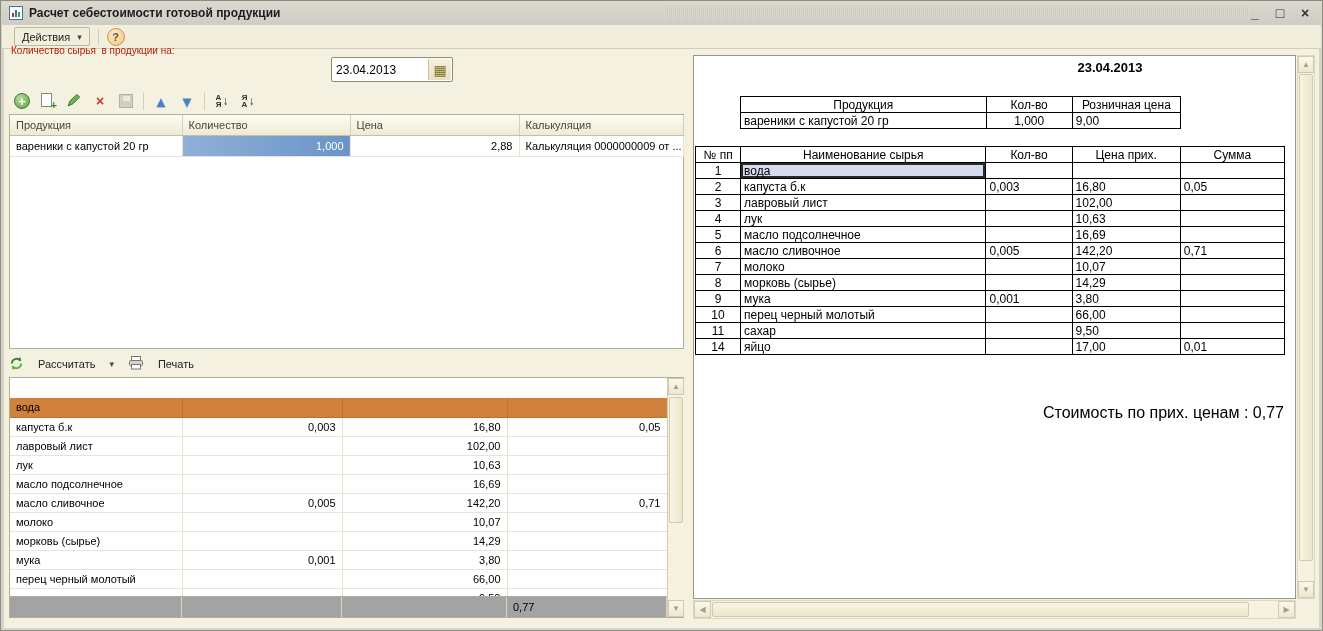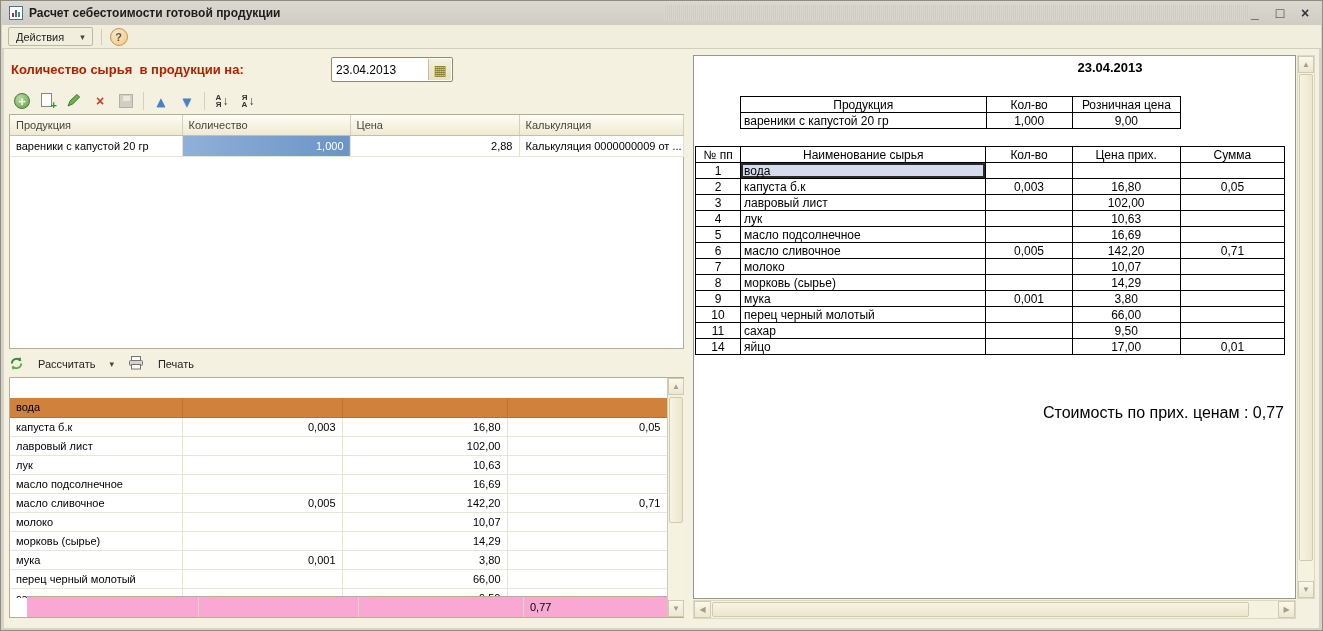--- a/index.html
+++ b/index.html
@@ -16,32 +16,32 @@
   .wicon { margin:0 6px 0 7px; display:inline-flex; }
   .wtitle { font-weight:bold; font-size:12px; color:#1C1C1C; white-space:nowrap; }
   .hatch { position:absolute; left:662px; right:72px; top:4px; bottom:4px;
     background:repeating-linear-gradient(90deg,#DCD9D1 0 1px,#CCC9C0 1px 2px); opacity:.7; }
   .wbtns { position:absolute; right:8px; top:0; height:24px; display:flex; align-items:center; gap:9px; }
   .wbtn { width:16px; height:16px; display:flex; align-items:center; justify-content:center;
     font-size:14px; font-weight:bold; color:#333; cursor:default; }
   
   .menubar { position:absolute; left:1px; top:24px; right:1px; height:24px;
     background:#F2EEDD; border-bottom:1px solid #D2CEBC; display:flex; align-items:center; }
-  .actions-btn { margin-left:6px; height:19px; padding:0 7px; display:flex; align-items:center; gap:16px;
+  .actions-btn { margin-left:12px; height:19px; padding:0 7px; display:flex; align-items:center; gap:7px;
     background:#F2EEDD; border:1px solid #BCB89C; border-radius:2px; font-size:11px; color:#222;
     font-family:"Liberation Sans",sans-serif; }
   .caret { font-size:9px; color:#444; }
   .msep { width:1px; height:16px; background:#CFCBB8; margin:0 8px; }
   .help-btn { width:18px; height:18px; border-radius:50%;
     background:radial-gradient(circle at 35% 30%, #FFE8C4, #F4C77E);
     border:1px solid #C2955A; display:flex; align-items:center; justify-content:center;
     font-weight:bold; font-size:11px; color:#555; }
   
   .frame { position:absolute; left:3px; right:3px; top:48px; bottom:2px; background:#F5F1E1; }
-  .red-label { position:absolute; left:10px; top:61px; font-weight:bold; font-size:13px;
+  .red-label { position:absolute; left:10px; top:44px; font-weight:normal; font-size:10px;
     color:#B51E00; white-space:pre; }
   
   .datefield { position:absolute; left:330px; top:56px; width:122px; height:25px;
     background:#fff; border:1px solid #8F8C6F; border-radius:2px; }
   .datefield input { position:absolute; left:4px; top:3px; width:88px; height:17px; border:none;
     font-family:"Liberation Sans",sans-serif; font-size:12px; color:#000; background:transparent; outline:none; }
   .calbtn { position:absolute; right:1px; top:1px; width:23px; height:21px;
     background:linear-gradient(#F5F0DC,#E7E0C6); border-left:1px solid #C5C0A5; border-radius:0 2px 2px 0;
     display:flex; align-items:center; justify-content:center; font-size:14px; color:#7C711F; }
   
@@ -76,21 +76,21 @@
   tr.row-orange td { background:#D0813C; color:#000; border-right:1px solid #C0732F; border-bottom:1px solid #B96F2D; }
   .tbl-products { left:8px; top:113px; width:675px; height:235px; }
   
   .calcbar { position:absolute; left:8px; top:352px; height:22px; display:flex; align-items:center; gap:14px; }
   .bar-btn { display:flex; align-items:center; gap:14px; font-size:11px; color:#222; background:transparent; border:none;
     font-family:"Liberation Sans",sans-serif; }
   
   .tbl-materials { left:8px; top:376px; width:675px; height:241px; }
   .mt-clip { position:absolute; left:0; top:20px; width:657px; height:200px; overflow:hidden; background:#fff; }
   .mt-clip table.lt { width:657px; }
-  .mt-footer { position:absolute; left:17px; bottom:0; width:657px; height:21px; background:#f9a8d4;
+  .mt-footer { position:absolute; left:0; bottom:0; width:657px; height:21px; background:#a3a3a3;
     border-top:1px solid #B3AF96; display:flex; }
   .mt-footer .fcell { height:100%; border-right:1px solid #DDD8C2; display:flex; align-items:center; padding-left:6px; }
   
   .sb-v, .sb-h { position:absolute; background:#F6F2E0; border:1px solid #DCD8C2; }
   .sb-btn { position:absolute; background:linear-gradient(#FBF8EA,#EDE7D0); border:1px solid #CFCAB0;
     display:flex; align-items:center; justify-content:center; color:#A59E8C; font-size:8px; }
   .sb-thumb { position:absolute; background:linear-gradient(90deg,#F8F4E4,#EDE6CC); border:1px solid #CFCAB0; border-radius:2px; }
   .sb-h .sb-thumb { background:linear-gradient(#F8F4E4,#EDE6CC); }
   .mat-sb { left:657px; top:0; width:17px; height:239px; border:none; border-left:1px solid #CFCAB0; background:#F6F2E0; position:absolute; }
   
@@ -99,21 +99,21 @@
     border:1px solid #98958A; overflow:hidden; }
   .rdate { position:absolute; left:368px; top:4px; width:96px; font-weight:bold; font-size:13px; text-align:center; }
   table.rt { border-collapse:collapse; table-layout:fixed; font-size:12px; position:absolute; }
   table.rt th, table.rt td { border:1px solid #000; padding:0 3px; height:16px; line-height:14px;
     overflow:hidden; white-space:nowrap; font-weight:normal; }
   table.rt th { text-align:center; }
   .rt-a { left:46px; top:40px; width:441px; }
   .rt-a th, .rt-a td { height:20px; }
   .rt-b { left:1px; top:90px; width:590px; }
   .rt-b th { height:18px; }
-  td.r-num { text-align:center;margin-top:18px; }
+  td.r-num { text-align:left;margin-top:18px; }
   td.r-ctr { text-align:center; }
   td.selcell { background:#D6DCEE; box-shadow:inset 0 0 0 2px #2B2B2B; }
   .rtotal { position:absolute; left:2px; top:348px; width:588px; text-align:right; font-size:16px; }
   .corner { position:absolute; left:604px; top:545px; width:18px; height:19px; background:#F5F1E1; }
 </style>
 </head>
 <body>
 
 <div class="screen">
 

